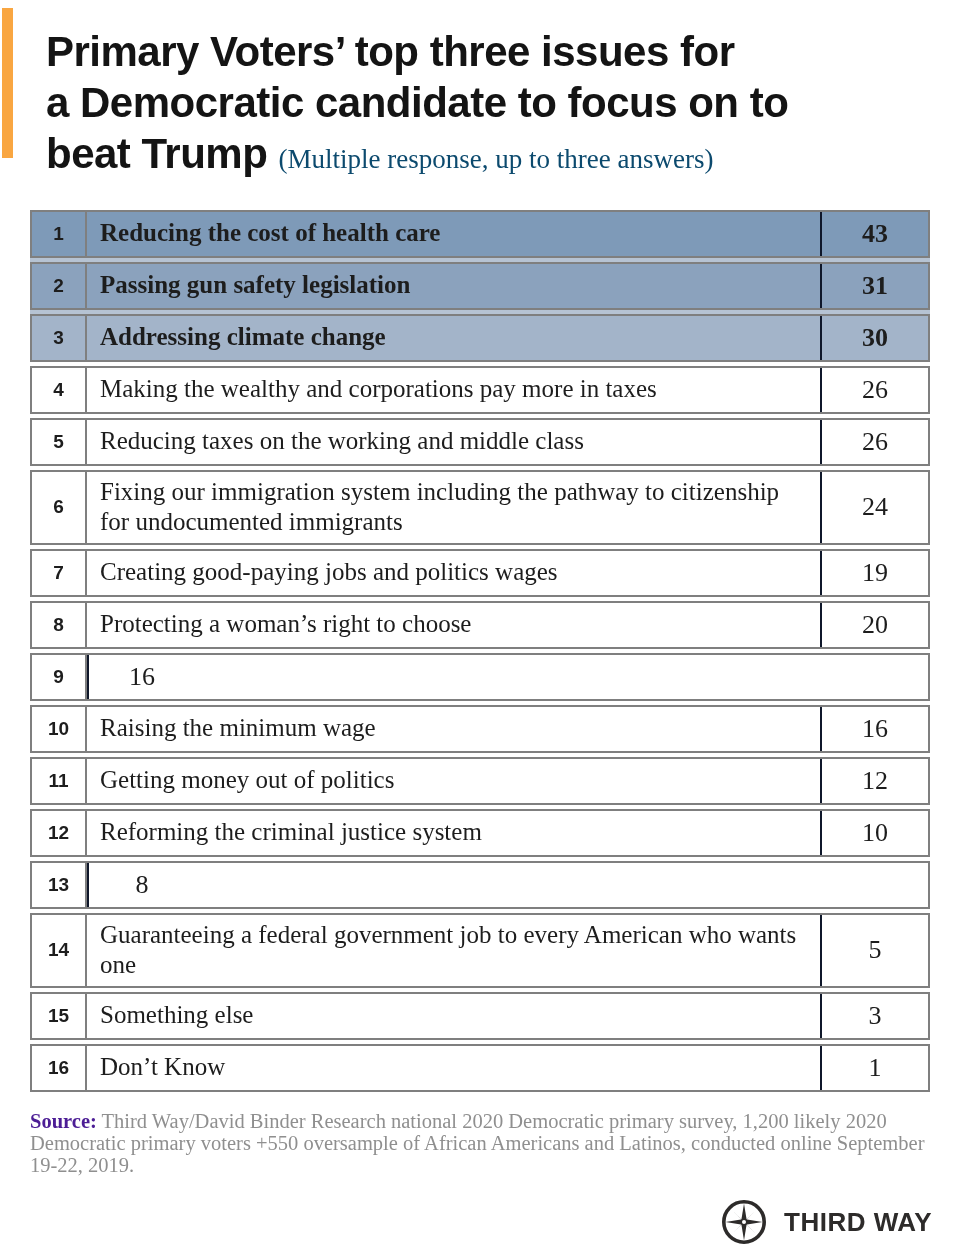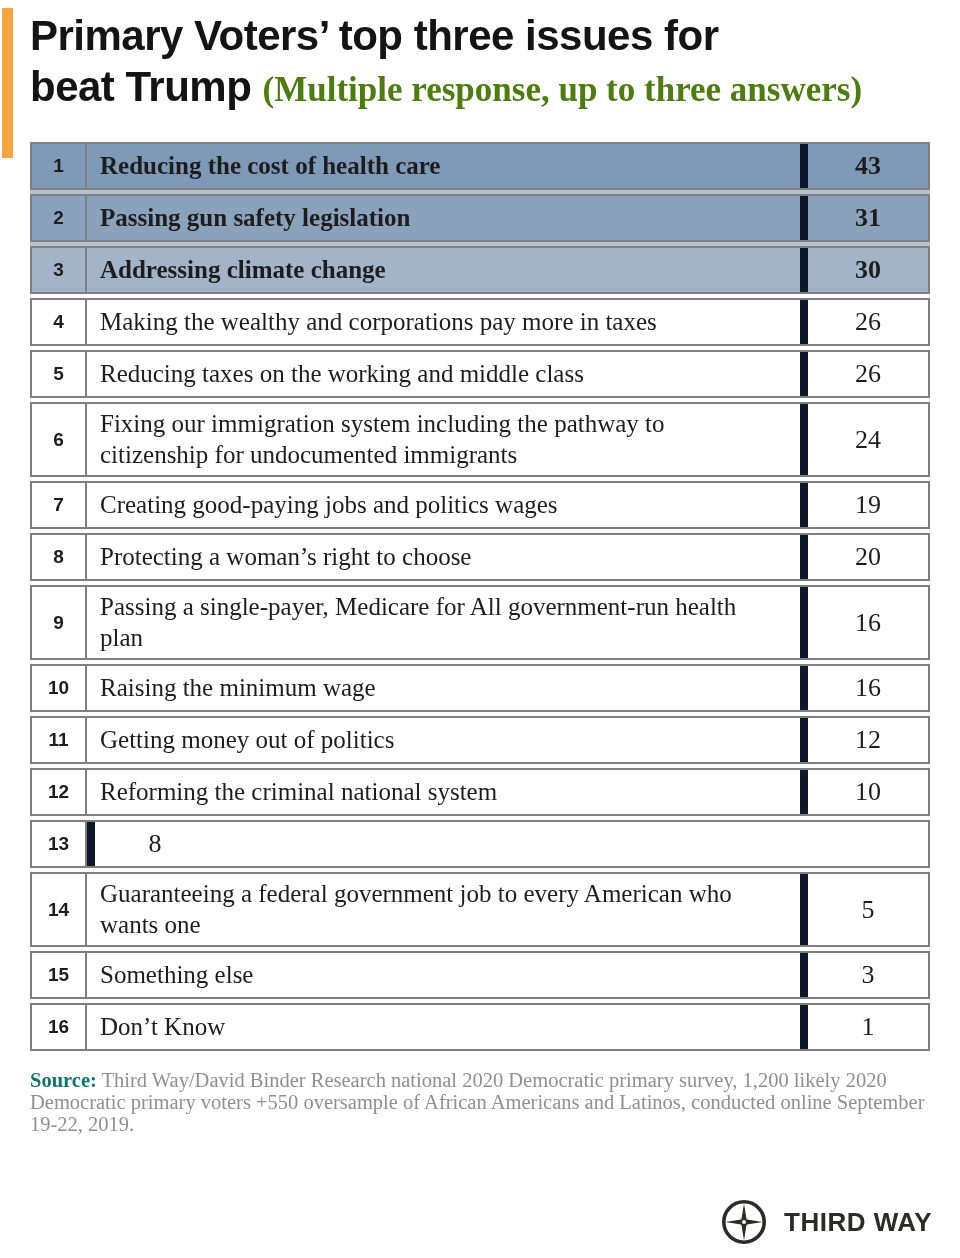--- a/index.html
+++ b/index.html
@@ -12,35 +12,35 @@
     position: relative;
     overflow: hidden;
   }
   
   .chart-header { position: relative; padding: 10px 30px 0 30px; }
   .accent-bar {
     position: absolute; left: 2px; top: 8px;
     width: 11px; height: 150px;
   }
   h1.title {
-    margin: 0;
+    margin: 16px;
     font-family: "Liberation Sans", sans-serif;
     font-weight: bold;
     font-size: 42px;
     line-height: 1.22;
     letter-spacing: -0.5px;
     color: #141414;
   }
   h1.title .tline { display: block; }
   .title-note {
     font-family: "Liberation Serif", serif;
-    font-weight: bold;
-    font-size: 35px;
+    font-weight: normal;
+    font-size: 27px;
     letter-spacing: 0;
-    color: #4d7c0f;
+    color: #0c4a6e;
   }
   
   .issues-table { margin: 30px auto 0 auto; width: 900px; }
   .trow {
     display: flex;
     border: 2px solid #7f7f7f;
     background: #ffffff;
     margin-top: 4px;
   }
   .top-group .trow:first-child { margin-top: 0; }
@@ -55,51 +55,52 @@
     font-family: "Liberation Sans", sans-serif;
     font-weight: bold; font-size: 19px;
     flex: none;
   }
   .issue {
     flex: 1 1 auto;
     padding: 5px 22px 5px 13px;
     line-height: 1.22;
   }
   .value {
-    width: 128px; justify-content: center;
-    border-left: 8px solid #0f172a;
+    width: 108px; justify-content: center;
+    border-left: 2px solid #0f172a;
     font-size: 26px;
     flex: none;
   }
   .hl .issue, .hl .value { font-weight: bold; }
   
   .source-note {
     margin: 18px 30px 0 30px;
     font-size: 20.5px; line-height: 22px;
     color: #8f8f8f;
   }
-  .source-label { font-weight: bold; color: #0f766e; }
+  .source-label { font-weight: bold; color: #4c1d95; }
   .logo {
     position: absolute; right: 28px; bottom: 13px;
     display: flex; align-items: center; gap: 17px;
   }
   .logo-text {
     font-family: "Liberation Sans", sans-serif;
     font-weight: bold; font-size: 26px;
     letter-spacing: 0.5px; color: #2d2b2a;
   }
   .logo svg { display: block; }
 </style>
 </head>
 <body>
 
 <header class="chart-header">
   <div class="accent-bar" style="background: rgb(249, 166, 65);"></div>
   <h1 class="title">
     <span class="tline">Primary Voters’ top three issues for</span>
+    <span class="tline">a Democratic candidate to focus on to</span>
     <span class="tline"><span>beat Trump</span> <span class="title-note">(Multiple response, up to three answers)</span></span>
   </h1>
 </header>
 
 <main class="issues-table">
   <div class="top-group" style="background: rgb(182, 195, 211);">
       <div class="trow hl" style="background: rgb(126, 154, 184);">
         <div class="cell rank">1</div>
         <div class="cell issue">Reducing the cost of health care</div>
         <div class="cell value">43</div>
@@ -136,36 +137,35 @@
         <div class="cell issue">Creating good-paying jobs and politics wages</div>
         <div class="cell value">19</div>
       </div>
       <div class="trow">
         <div class="cell rank">8</div>
         <div class="cell issue">Protecting a woman’s right to choose</div>
         <div class="cell value">20</div>
       </div>
       <div class="trow">
         <div class="cell rank">9</div>
-        <div class="cell issue">Passing a single-payer, Medicare for All government-run health plan</div>
         <div class="cell value">16</div>
       </div>
       <div class="trow">
         <div class="cell rank">10</div>
         <div class="cell issue">Raising the minimum wage</div>
         <div class="cell value">16</div>
       </div>
       <div class="trow">
         <div class="cell rank">11</div>
         <div class="cell issue">Getting money out of politics</div>
         <div class="cell value">12</div>
       </div>
       <div class="trow">
         <div class="cell rank">12</div>
-        <div class="cell issue">Reforming the criminal national system</div>
+        <div class="cell issue">Reforming the criminal justice system</div>
         <div class="cell value">10</div>
       </div>
       <div class="trow">
         <div class="cell rank">13</div>
         <div class="cell value">8</div>
       </div>
       <div class="trow">
         <div class="cell rank">14</div>
         <div class="cell issue">Guaranteeing a federal government job to every American who wants one</div>
         <div class="cell value">5</div>

